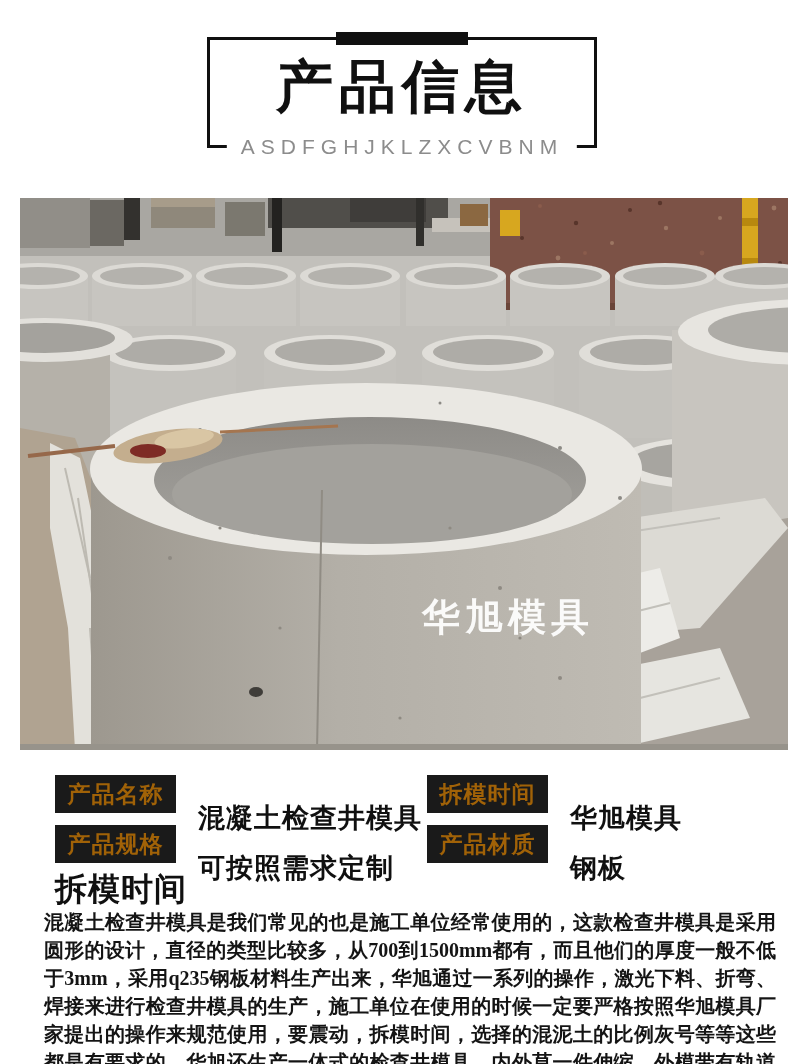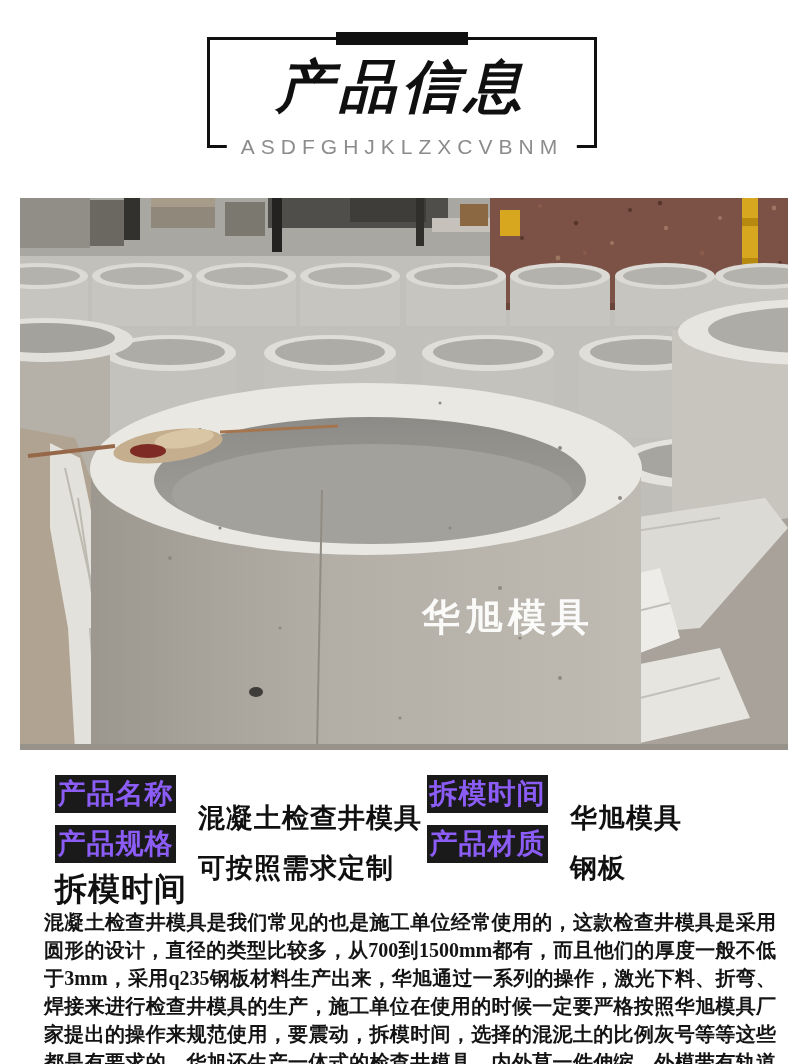--- a/index.html
+++ b/index.html
@@ -14,44 +14,44 @@
     position:absolute; left:207px; top:37px; width:390px; height:111px;
     border:3px solid #101010;
     display:flex; align-items:center; justify-content:center;
   }
   .title-accent-bar {
     position:absolute; top:-8px; left:50%; transform:translateX(-50%);
     width:132px; height:13px; background:#101010;
   }
   .page-title {
     font-size:57px; font-weight:800; letter-spacing:6px; color:#101010;
-    margin-top:-10px; white-space:nowrap;font-style:italic;
+    margin-top:-10px; white-space:nowrap;
   }
   .subtitle {
     position:absolute; bottom:-14px; left:50%; transform:translateX(-50%);
     background:#ffffff; padding:0 14px;
     font-size:21px; letter-spacing:6px; color:#8c8c8c; white-space:nowrap;text-align:center;
   }
   
   .photo-wrap {
     position:absolute; left:20px; top:198px; width:768px; height:552px;
     overflow:hidden; background:#c2c0bb;
   }
   .photo-wrap svg { display:block; width:100%; height:100%; }
   
   .specs {
     position:absolute; left:55px; top:775px; width:712px;
     display:grid; grid-template-columns:372px 340px; grid-row-gap:12px;
   }
   .spec-cell { display:flex; align-items:center; height:38px; }
   .spec-label {
     width:121px; height:38px; flex:0 0 121px;
-    background:#1a1a1a; color:#8b5cf6;
+    background:#1a1a1a; color:#a16207;
     display:flex; align-items:center; justify-content:center;
-    font-size:28px; font-weight:700; letter-spacing:1px;
+    font-size:23px; font-weight:700; letter-spacing:1px;
   }
   .spec-value {
     margin-left:22px; font-size:27px; font-weight:800; color:#101010;
     white-space:nowrap; letter-spacing:1px;margin-top:48px;
   }
   
   .intro-heading {
     position:absolute; left:55px; top:868px;
     font-size:32px; font-weight:800; color:#101010; letter-spacing:1px;
   }

